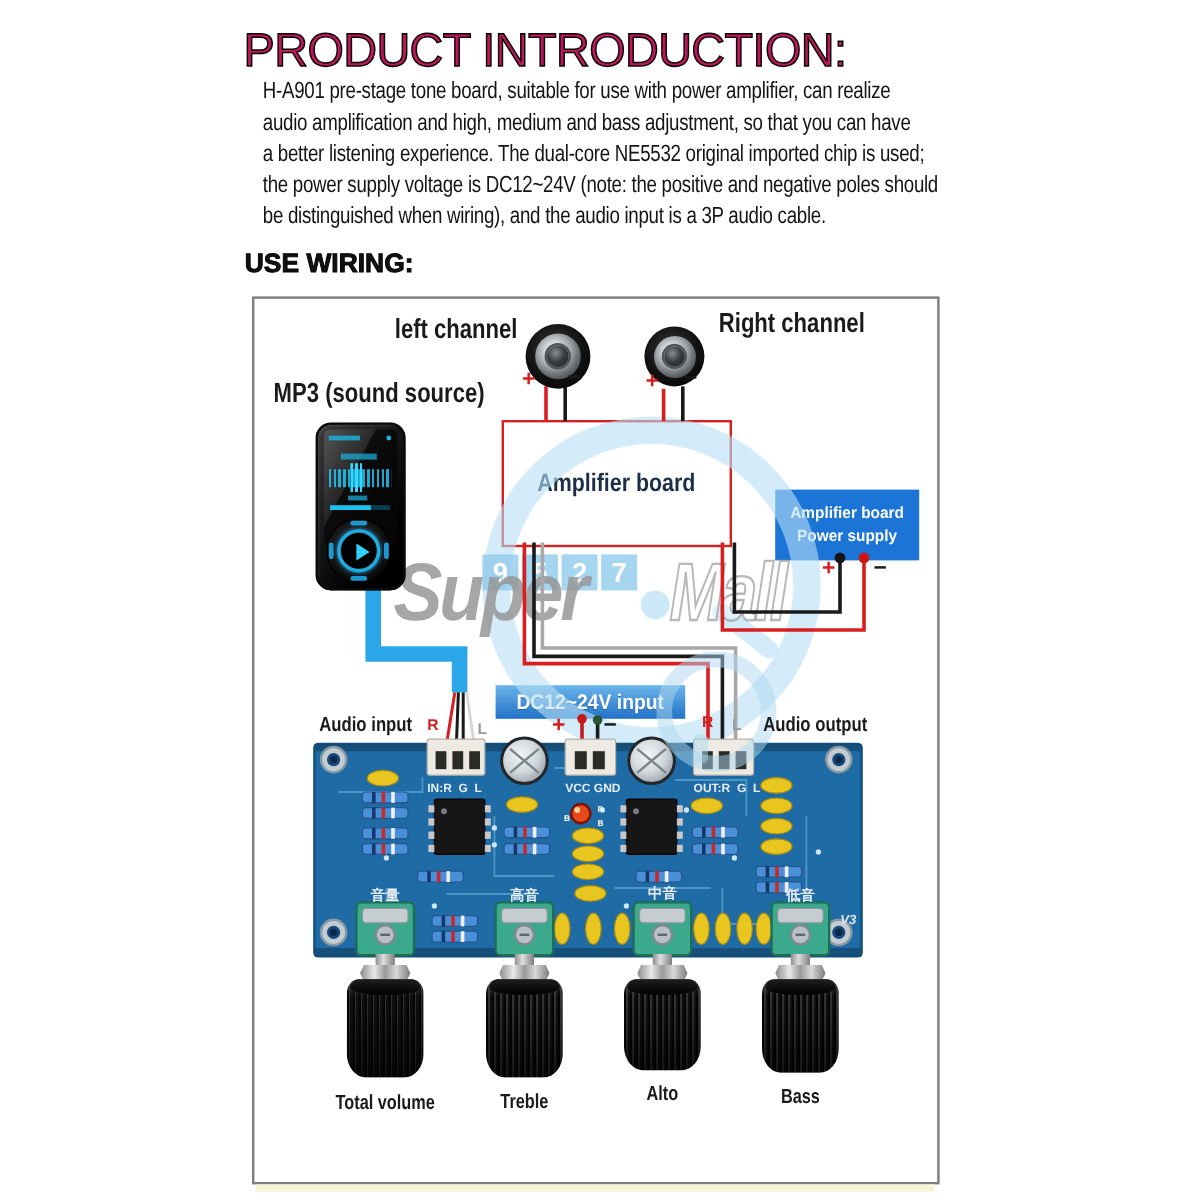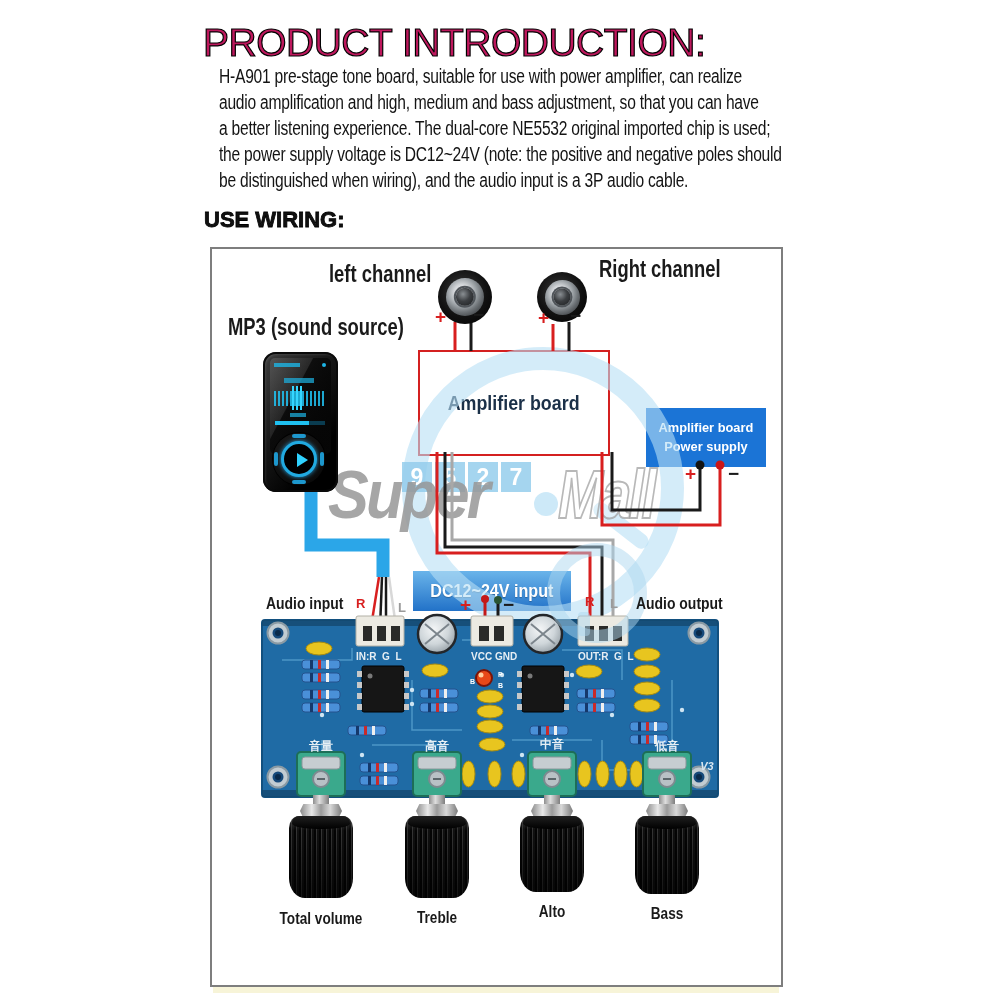--- a/index.html
+++ b/index.html
@@ -16,21 +16,21 @@
   
   .dbox{left:210px;top:247px;width:569px;height:736px;border:2px solid #7e7e7e;z-index:1;}
   .ystrip{left:213px;top:987px;width:566px;height:6px;background:#f7f4d8;z-index:1;}
   
   .ampbox{left:418px;top:350px;width:188px;height:102px;background:#fff;border:2px solid #d42020;
           display:flex;align-items:center;justify-content:center;z-index:2;}
   .ampbox span{font-size:21px;font-weight:bold;color:#1b3048;transform:scaleX(.85);white-space:nowrap;}
   .psbox{left:646px;top:408px;width:120px;height:59px;background:#1b74d6;display:flex;flex-direction:column;
          align-items:center;justify-content:center;z-index:2;}
   .psbox span{font-size:13.5px;font-weight:bold;color:#fff;line-height:1.35;white-space:nowrap;transform:scaleX(.95);}
-  .dcbanner{left:413px;top:571px;width:158px;height:40px;background:linear-gradient(180deg,#6ab4ea,#2272c8);
+  .dcbanner{left:413px;top:571px;width:158px;height:28px;background:linear-gradient(180deg,#6ab4ea,#2272c8);
             display:flex;align-items:center;justify-content:center;z-index:2;}
   .dcbanner span{font-size:17.5px;font-weight:bold;color:#fff;transform:scaleX(.92);white-space:nowrap;
                  text-shadow:0 1px 1px rgba(0,0,0,.25);}
   
   .wm{z-index:3;pointer-events:none;}
   .wm-ring{left:402px;top:347px;width:236px;height:236px;border:23px solid rgba(184,223,245,.6);border-radius:50%;}
   .wm-tail{left:588px;top:518px;width:66px;height:15px;background:rgba(184,223,245,.6);transform:rotate(38deg);border-radius:8px;}
   .wm-dot{left:534px;top:492px;width:24px;height:24px;background:rgba(184,223,245,.7);border-radius:50%;}
   .wm-sq{width:30px;height:30px;background:rgba(142,203,235,.8);text-align:center;line-height:30px;
          font-size:23px;font-weight:bold;color:#fff;}

